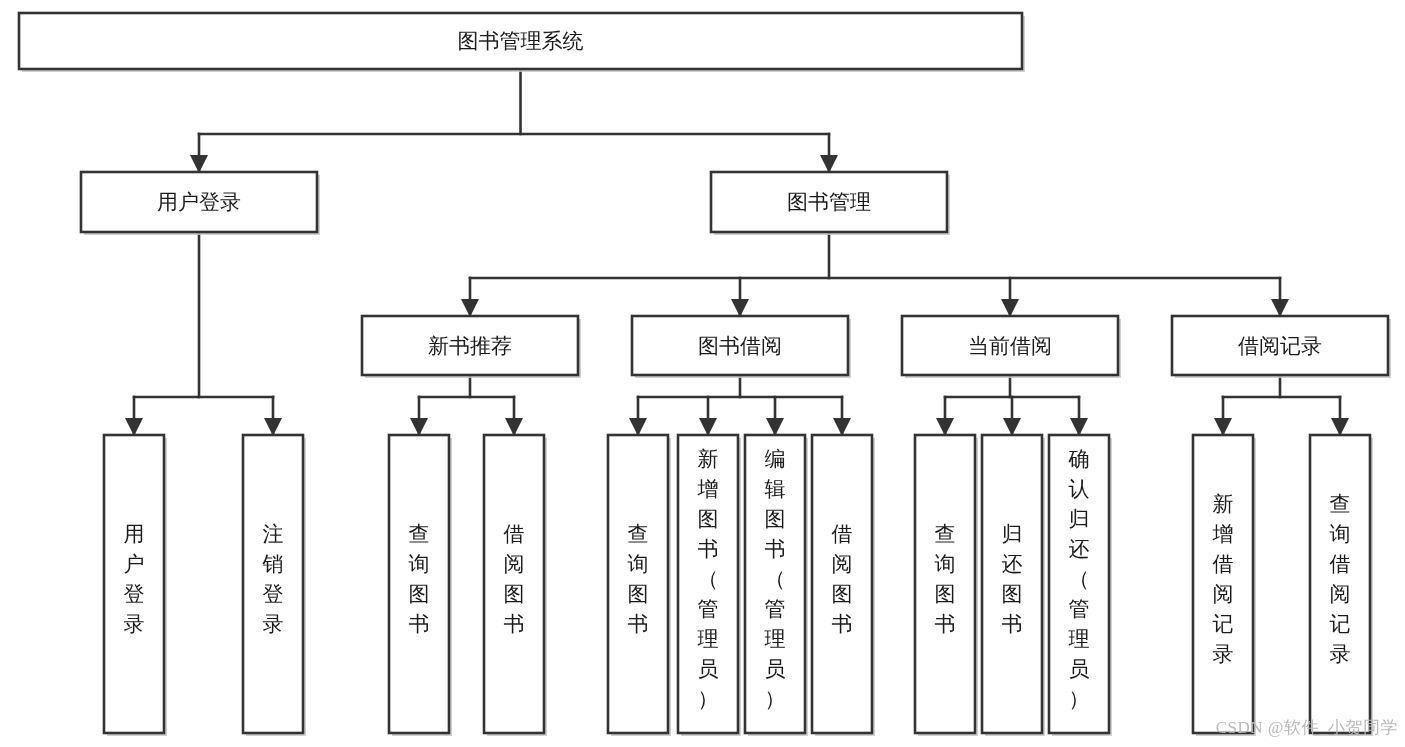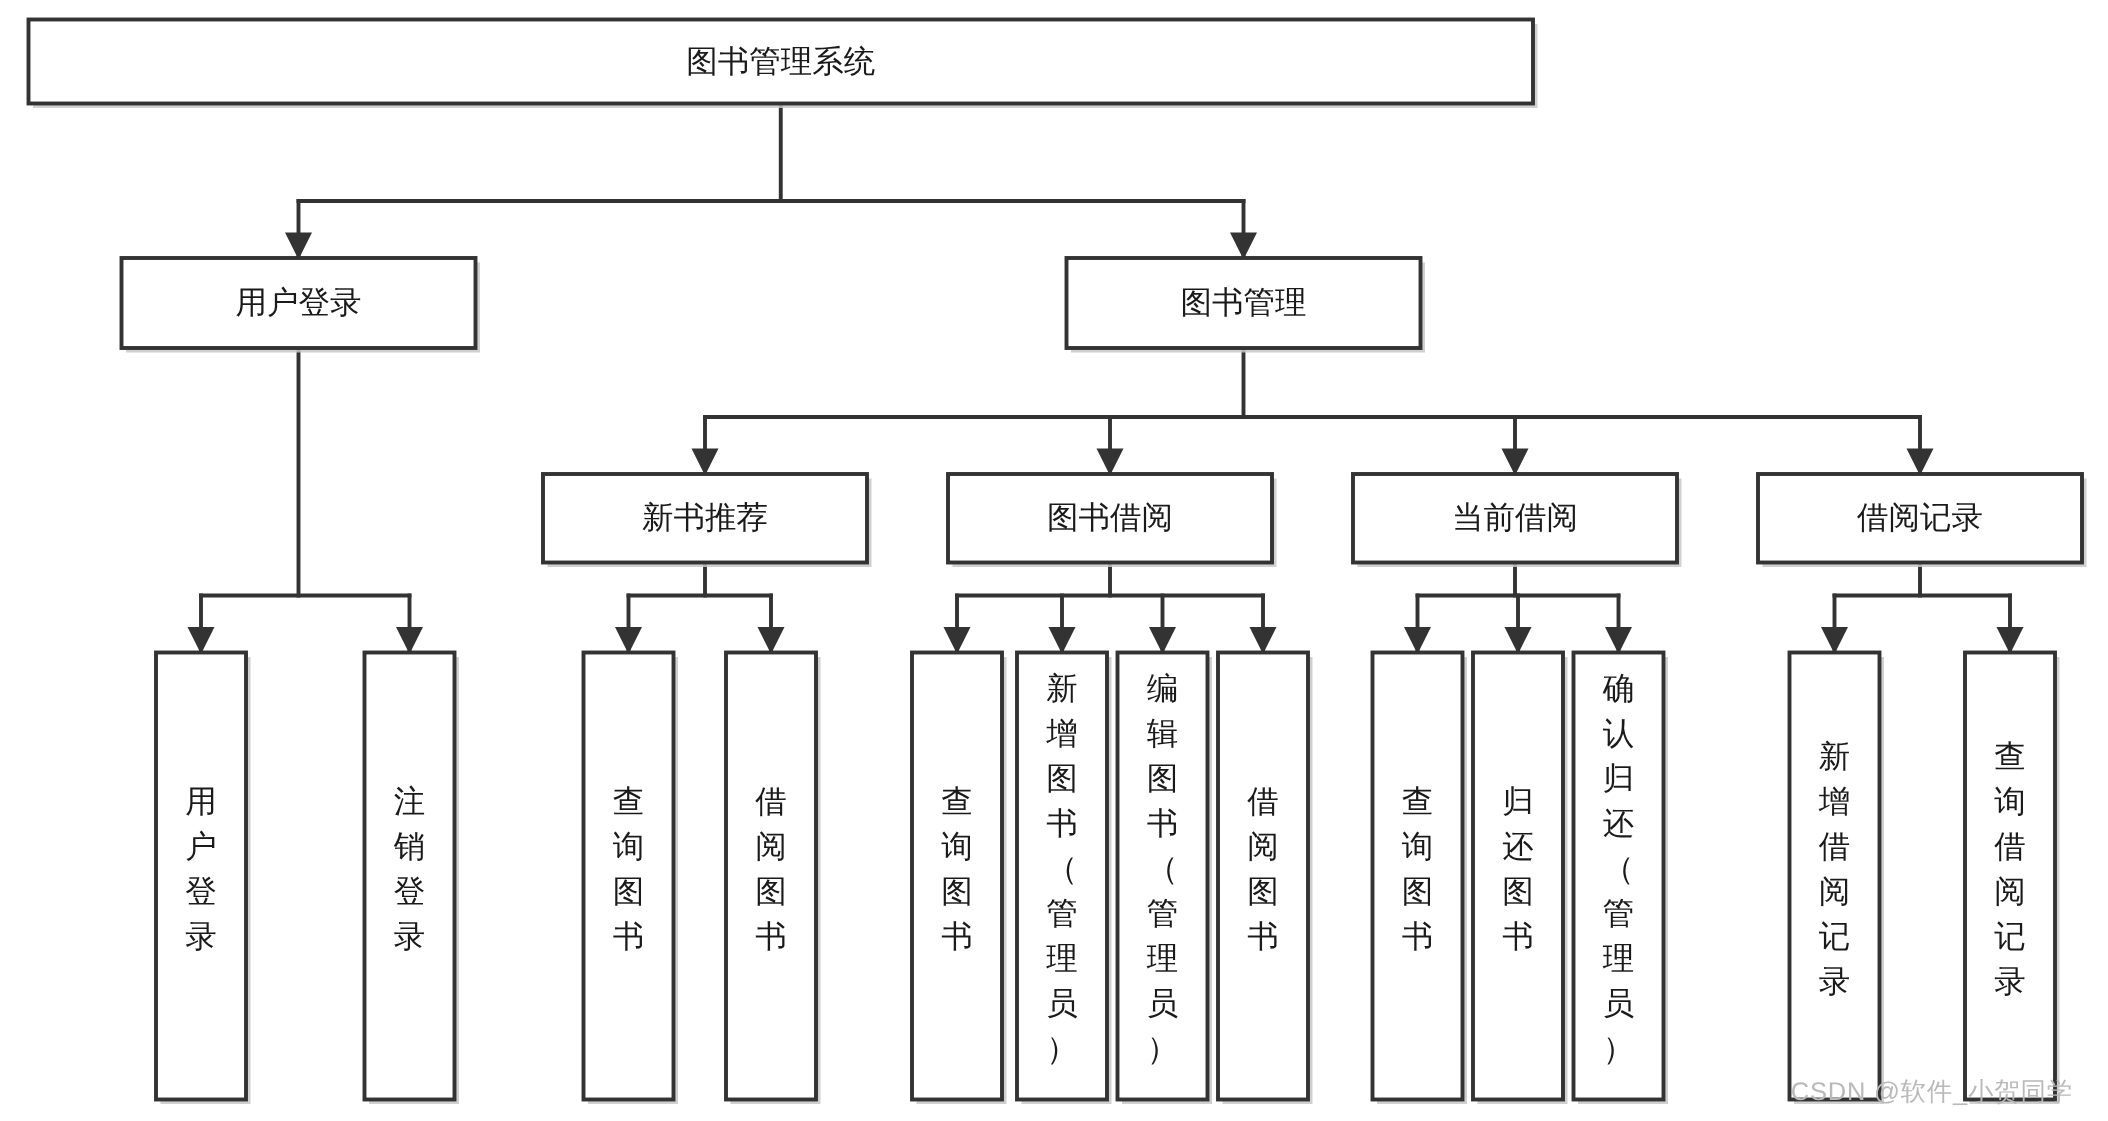--- a/index.html
+++ b/index.html
@@ -52,23 +52,23 @@
     dominant-baseline: middle;
   }
   .node-label-v {
     font-family: "DejaVu Sans", "Liberation Sans", sans-serif;
     fill: #1a1a1a;
     font-size: 21px;
     text-anchor: middle;
   }
   .watermark {
     position: absolute;
-    right: 23px;
+    right: 7px;
     bottom: 8px;
-    font-family: Liberation Sans, sans-serif;
+    font-family: Liberation Serif, serif;
     font-size: 17px;
     color: #b9b9b9;
     letter-spacing: 0.5px;
     white-space: nowrap;
     pointer-events: none;
   }
 </style>
 </head>
 <body>
 

